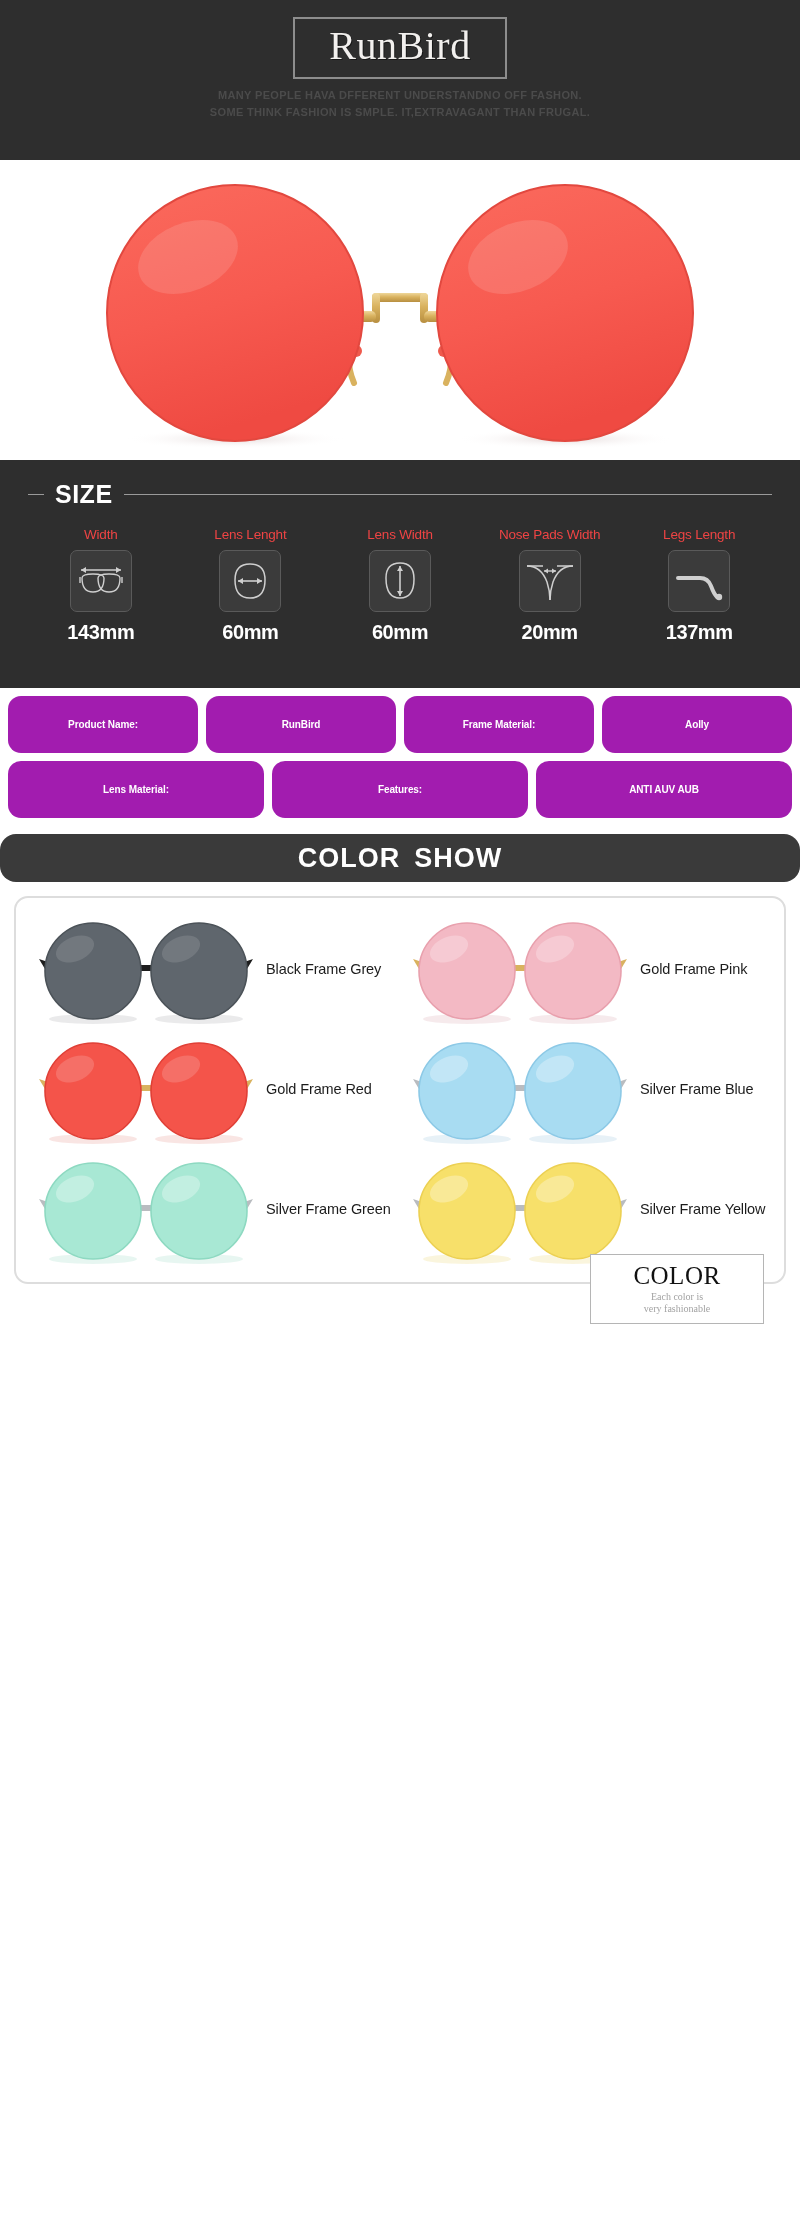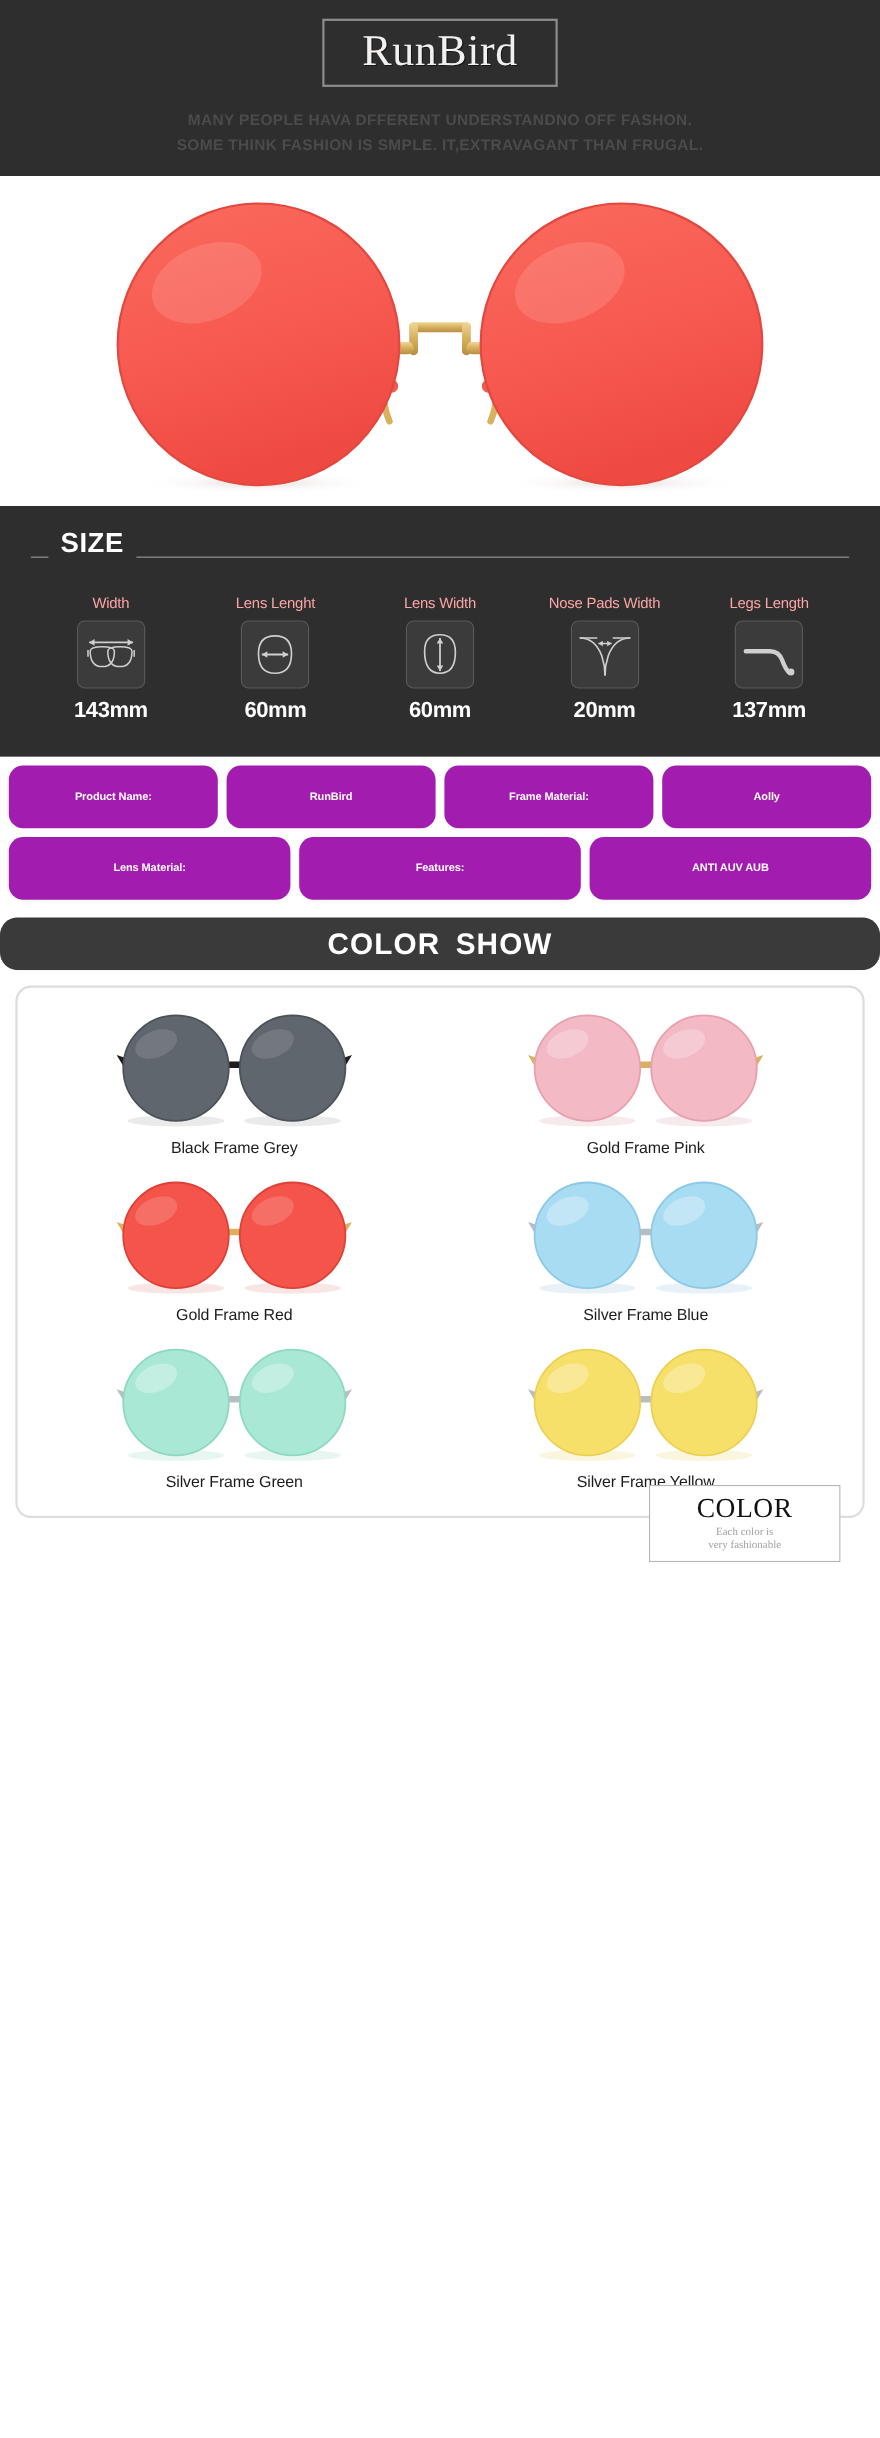--- a/index.html
+++ b/index.html
@@ -28,24 +28,24 @@
   }
   .logo-text {
     font-family: "Liberation Serif", serif;
     font-size: 40px;
     color: #f2f0ee;
     letter-spacing: 0.5px;
     line-height: 1.15;
     text-shadow: 1px 1px 0 rgba(0,0,0,.5);
   }
   .tagline {
-    margin-top: 20px;
+    margin-top: 8px;
     text-align: center;
     color: #4b4b4b;
-    font-size: 14px;
+    font-size: 11px;
     font-weight: bold;
     letter-spacing: 0.35px;
     line-height: 1.55;
   }
 
   
   .hero {
     height: 300px;
     background: #ffffff;
     position: relative;
@@ -57,39 +57,39 @@
 
   
   .size-panel {
     background: #2e2e2e;
     margin-top: 0;
     padding: 22px 22px 26px 22px;
     height: 228px;
   }
   .size-head {
     display: flex;
-    align-items: flex-end;
+    align-items: center;
     gap: 0;
-    margin-bottom: 34px;
+    margin-bottom: 20px;
     padding: 0 6px;
   }
   .size-head .rule-l { width: 16px; height: 1px; background: #9a9a9a; }
   .size-head .rule-r { flex: 1; height: 1px; background: #9a9a9a; }
   .size-title {
     font-size: 25px;
     font-weight: bold;
     color: #ffffff;
     padding: 0 11px;
     letter-spacing: 0.5px;
     line-height: 1;
   }
   .size-cols { display: flex; justify-content: space-between; padding: 0 4px; }
   .size-col { display: flex; flex-direction: column; align-items: center; width: 150px; }
   .size-label {
-    color: #fca5a5;
+    color: #ef4444;
     font-size: 13.5px;
     margin-bottom: 8px;
     white-space: nowrap;
     letter-spacing: -0.2px;
   }
   .size-icon {
     width: 62px; height: 62px;
     background: #3b3b3b;
     border: 1px solid #5a5a5a;
     border-radius: 7px;
@@ -148,21 +148,21 @@
     border-radius: 14px;
     padding: 14px 10px 12px 10px;
     position: relative;
     background: #fff;
   }
   .color-grid {
     display: grid;
     grid-template-columns: 1fr 1fr;
     row-gap: 2px;
   }
-  .color-item { display: flex; flex-direction: column; align-items: center; }
+  .color-item { display: flex; flex-direction: row; align-items: center; }
   .color-thumb { width: 240px; height: 118px; display:flex; align-items:center; justify-content:center; }
   .color-name {
     font-size: 14.5px;
     color: #1c1c1c;
     margin-top: 6px;
     margin-bottom: 10px;
     letter-spacing: -0.1px;
   }
   .color-callout {
     position: absolute;

